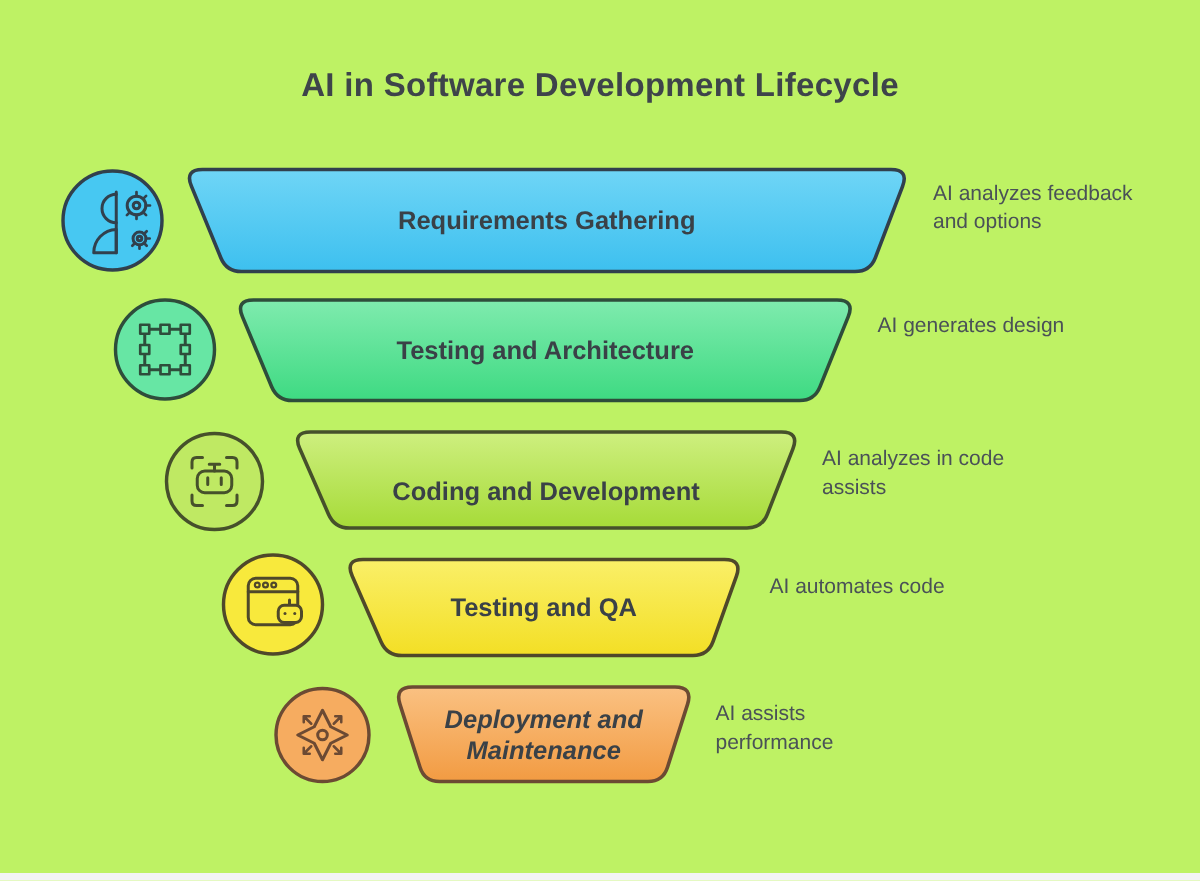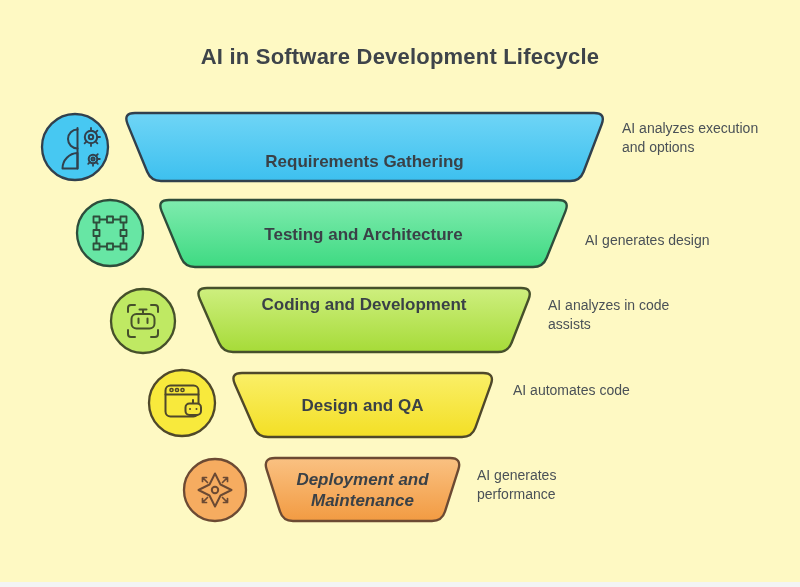--- a/index.html
+++ b/index.html
@@ -1,17 +1,17 @@
 <!DOCTYPE html>
 <html><head>
 <meta charset="utf-8">
 <style>
   html,body{margin:0;padding:0;background:#ffffff;}
   .canvas{
-    position:relative;width:800px;height:587px;background:#fef9c3;overflow:hidden;
+    position:relative;width:800px;height:587px;background:#bef264;overflow:hidden;
     font-family:"Liberation Sans","DejaVu Sans",sans-serif;
   }
   .page-title{
     position:absolute;left:0;top:44px;width:800px;text-align:center;
     font-size:22px;font-weight:700;color:#3e444a;letter-spacing:.2px;margin:0;
   }
   .funnel-svg{position:absolute;left:0;top:0;}
   .stage-label{
     position:absolute;transform:translate(-50%,-50%);
     font-size:17px;font-weight:700;color:#3a4147;white-space:nowrap;
@@ -120,39 +120,39 @@
       <circle cx="215" cy="490" r="31" stroke-width="2.3" fill="#f6ac60"></circle>
       <path d="M215 473.5 L220.5 484.5 L231.5 490 L220.5 495.5 L215 506.5 L209.5 495.5 L198.5 490 L209.5 484.5 Z"></path>
       <circle cx="215" cy="490" r="3.2"></circle>
       <path stroke-width="1.7" d="M222.5 482.5 L227 478 M223.5 477.5 H227.5 V481.5"></path>
       <path stroke-width="1.7" d="M207.5 482.5 L203 478 M202.5 481.5 V477.5 H206.5"></path>
       <path stroke-width="1.7" d="M222.5 497.5 L227 502 M227.5 498.5 V502.5 H223.5"></path>
       <path stroke-width="1.7" d="M207.5 497.5 L203 502 M206.5 502.5 H202.5 V498.5"></path>
     </g>
   </svg>
 
-  <div class="stage-label" style="left:364.5px;top:147px;margin-top:14px;">Requirements Gathering</div>
+  <div class="stage-label" style="left:364.5px;top:147px;">Requirements Gathering</div>
   <div class="stage-label" style="left:363.5px;top:233.5px;">Testing and Architecture</div>
-  <div class="stage-label" style="left:364px;top:304px;">Coding and Development</div>
-  <div class="stage-label" style="left:362.5px;top:405px;">Design and QA</div>
+  <div class="stage-label" style="left:364px;top:328px;">Coding and Development</div>
+  <div class="stage-label" style="left:362.5px;top:405px;">Testing and QA</div>
   <div class="stage-label two-line" style="left:362.5px;top:489.5px;">Deployment and Maintenance</div>
 
   <div class="stage-desc" style="left:622px;top:119px;">
-    <div>AI analyzes execution</div>
+    <div>AI analyzes feedback</div>
     <div>and options</div>
   </div>
-  <div class="stage-desc" style="left:585px;top:207px;margin-top:24px;">
+  <div class="stage-desc" style="left:585px;top:207px;">
     <div>AI generates design</div>
   </div>
   <div class="stage-desc" style="left:548px;top:296px;">
     <div>AI analyzes in code</div>
     <div>assists</div>
   </div>
   <div class="stage-desc" style="left:513px;top:381px;">
     <div>AI automates code</div>
   </div>
   <div class="stage-desc" style="left:477px;top:466px;">
-    <div>AI generates</div>
+    <div>AI assists</div>
     <div>performance</div>
   </div>
 
   <div class="footer-strip"></div>
 </div>
 
 </body></html>

